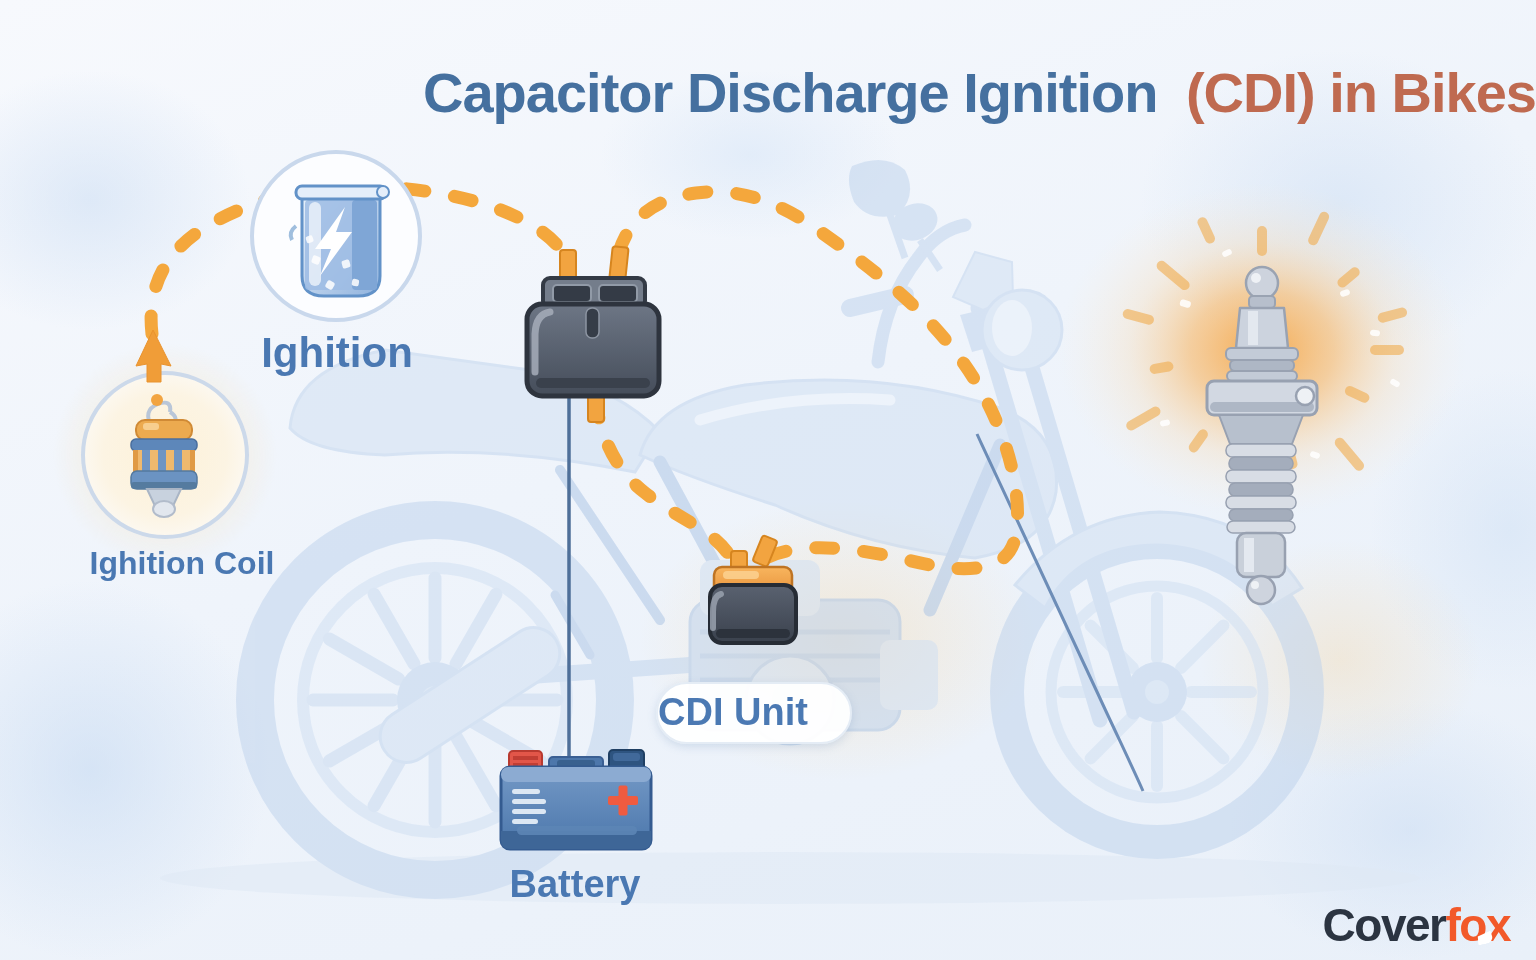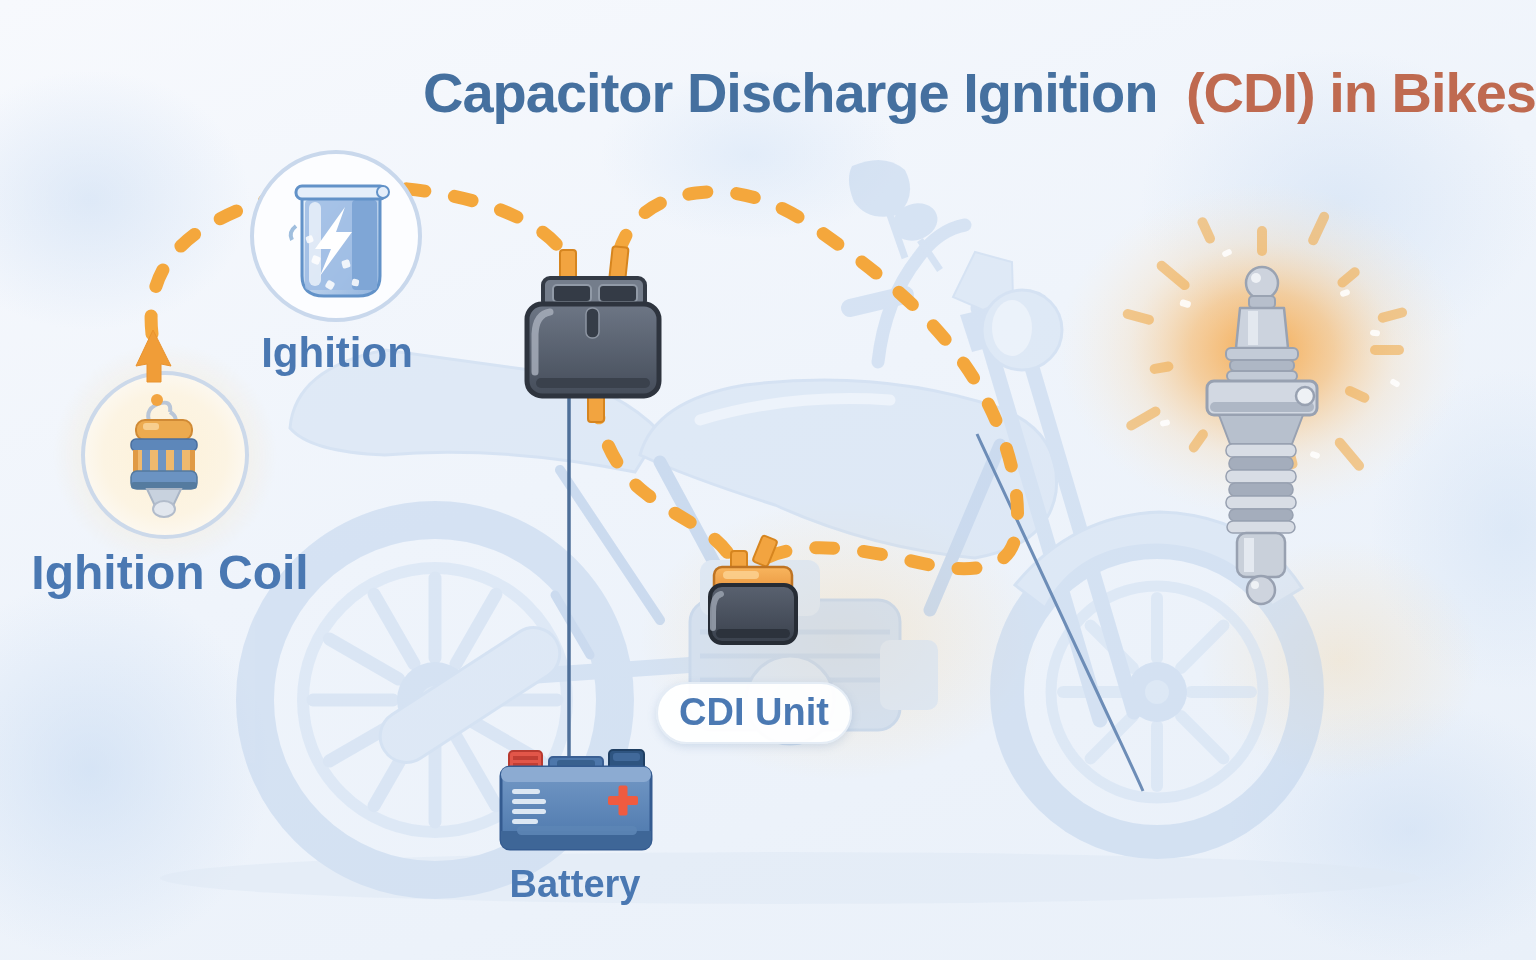--- a/index.html
+++ b/index.html
@@ -22,28 +22,28 @@
     position:absolute;left:0;top:12px;width:100%;text-align:right;
     font-size:56px;font-weight:700;letter-spacing:-1px;white-space:nowrap;margin-top:48px;
   }
   .title .main{color:#45709f;}
   .title .accent{color:#bf6a50;margin-left:14px;}
 
   .scene{position:absolute;left:0;top:0;}
 
   .comp-label{position:absolute;text-align:center;color:#4a78b2;font-weight:700;}
   .lbl-capacitor{left:187px;top:329px;width:300px;font-size:42px;}
-  .lbl-coil{left:20px;top:545px;width:300px;font-size:48px;}
+  .lbl-coil{left:32px;top:545px;width:300px;font-size:32px;}
   .lbl-battery{left:425px;top:863px;width:300px;font-size:38px;}
 
   .cdi-pill{
     position:absolute;left:656px;top:682px;width:192px;height:58px;
     background:rgba(255,255,255,.95);border:2px solid #e4ecf5;border-radius:31px;
     box-shadow:0 3px 8px rgba(120,150,190,.25);
-    color:#4b79b3;font-size:38px;font-weight:700;line-height:56px;text-align:center;
+    color:#4b79b3;font-size:38px;font-weight:700;line-height:56px;
   }
 
   .brand{
     position:absolute;right:26px;bottom:8px;font-size:46px;font-weight:700;
     letter-spacing:-1.5px;white-space:nowrap;
   }
   .brand .dark{color:#2b3441;}
   .brand .orange{color:#f2592a;position:relative;display:inline-block;}
   .fox-face{
     position:absolute;left:31px;bottom:8px;width:16px;height:12px;background:#ffffff;
@@ -355,14 +355,17 @@
     <span class="main">Capacitor Discharge Ignition</span>
     <span class="accent">(CDI) in Bikes</span>
   </div>
 
   <div class="comp-label lbl-capacitor">Ighition</div>
   <div class="comp-label lbl-coil">Ighition Coil</div>
   <div class="comp-label lbl-battery">Battery</div>
 
   <div class="cdi-pill">CDI Unit</div>
 
+  <div class="brand">
+    <span class="dark">Cover</span><span class="orange"><span>fox</span><i class="fox-face"></i></span>
+  </div>
 
 </div>
 
 </body></html>

